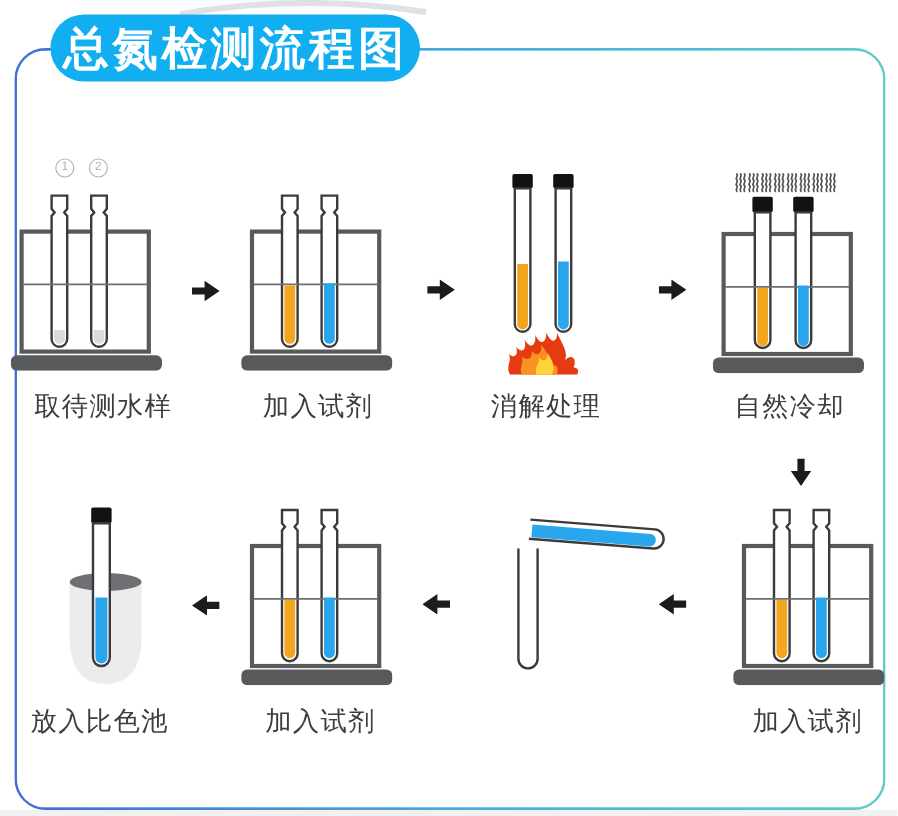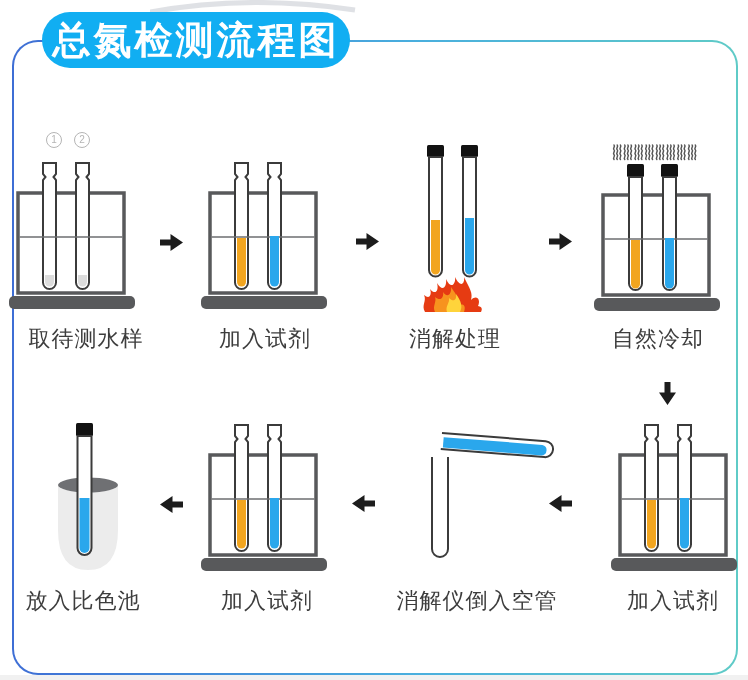--- a/index.html
+++ b/index.html
@@ -160,21 +160,20 @@
     <path class="arw" d="M23,5.5 H12.5 V0 L0,8.5 12.5,17 V11.5 H23 Z"></path>
   </svg>
 
   <svg class="stage" style="left:385px;top:425px" width="185" height="142" viewBox="0 0 185 142">
     <path class="t-outline" d="M47,32 v92 a8,8 0 0 0 16,0 v-92"></path>
     <g transform="translate(57,8) rotate(4.5)">
       <path class="t-outline" d="M0,0 h104 a8,8 0 0 1 0,16 h-104"></path>
       <path class="lq-b" d="M2,4 h99 a5.3,5.3 0 0 1 0,10.5 h-99 z"></path>
     </g>
   </svg>
-  <div class="caption" style="left:377px;top:586px">消解仪倒入空管</div>
 
   <svg class="arrow" style="left:352px;top:495px" width="23" height="17" viewBox="0 0 23 17">
     <path class="arw" d="M23,5.5 H12.5 V0 L0,8.5 12.5,17 V11.5 H23 Z"></path>
   </svg>
 
   <svg class="stage" style="left:201px;top:421px" width="126" height="150" viewBox="0 0 126 150">
     <rect class="rackbox" x="9" y="34" width="106" height="100"></rect>
     <path class="t-outline" d="M34,4 h13 v11 l-2.5,3 l2.5,3 v102.5 a6.5,6.5 0 0 1 -13,0 v-102.5 l2.5,-3 l-2.5,-3 z"></path>
     <path class="t-outline" d="M67,4 h13 v11 l-2.5,3 l2.5,3 v102.5 a6.5,6.5 0 0 1 -13,0 v-102.5 l2.5,-3 l-2.5,-3 z"></path>
     <line class="midline" x1="10.5" y1="78" x2="113.5" y2="78"></line>

